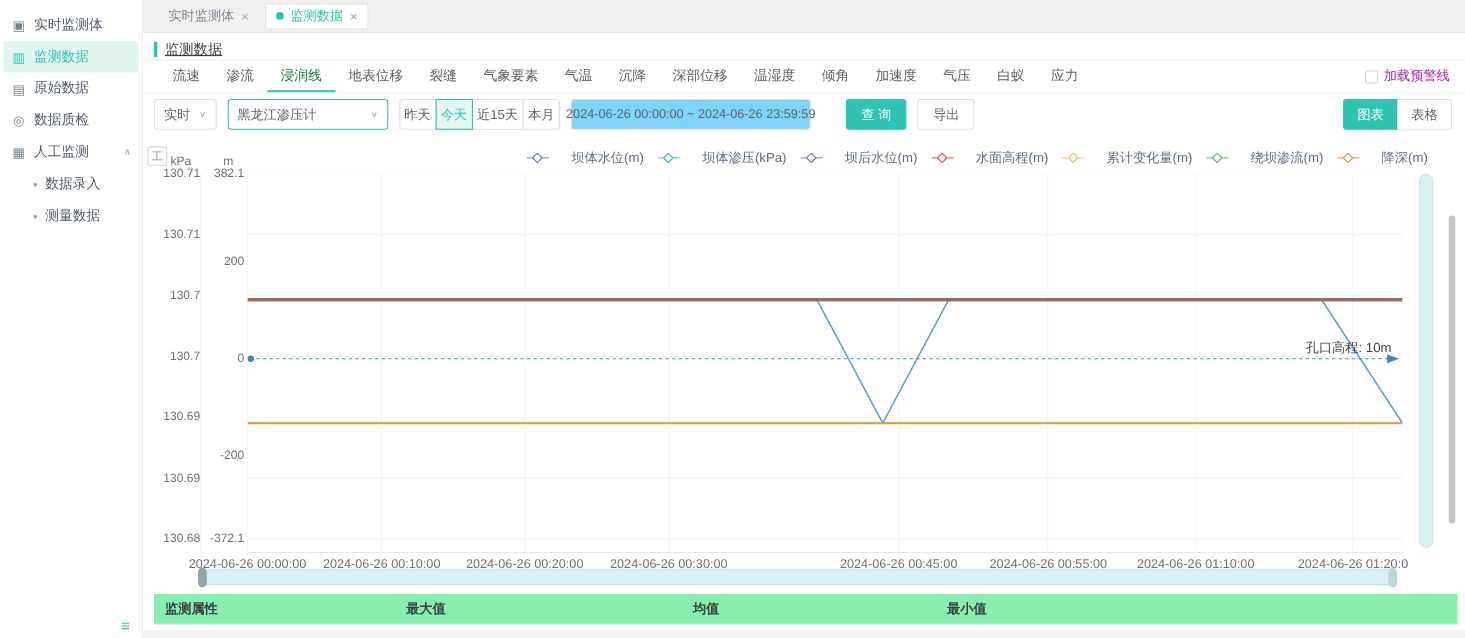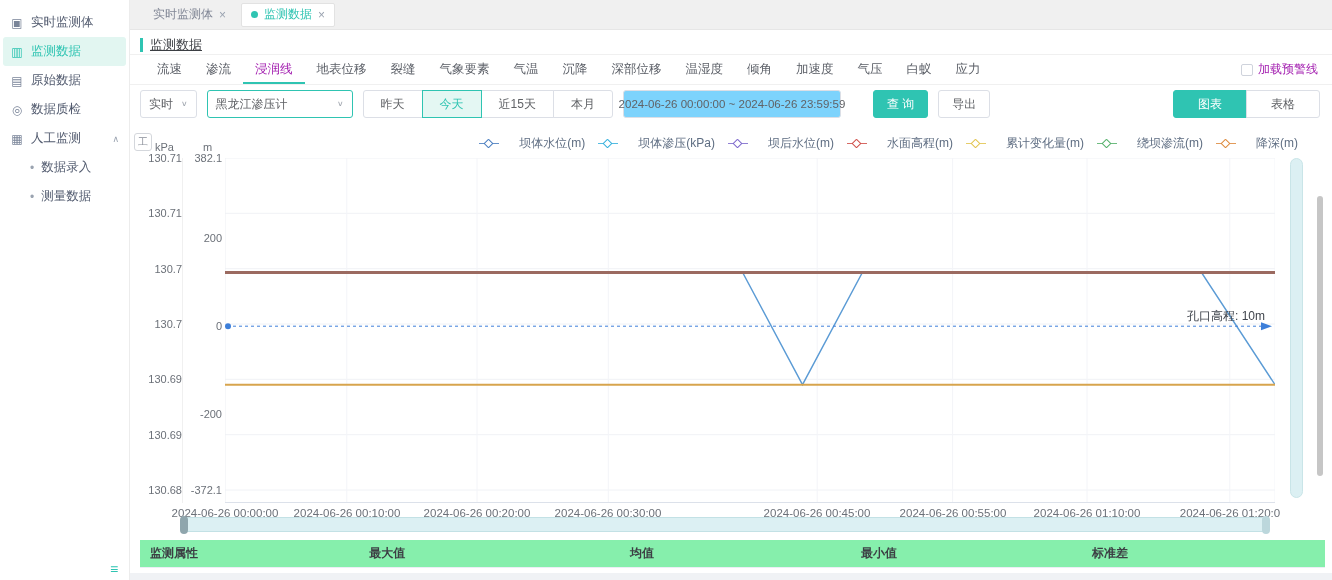--- a/index.html
+++ b/index.html
@@ -28,41 +28,41 @@
 
   
   .title-row{position:absolute;left:140px;top:36px;display:flex;align-items:center;gap:7px}
   .title-bar{width:3px;height:14px;background:#2fc4b2}
   .page-title{font-size:13px;color:#3c3f44;text-decoration:underline;cursor:pointer}
   .divider1{position:absolute;left:130px;top:54px;width:1202px;height:1px;background:#f0f0f0}
 
   
   .type-tabs{position:absolute;left:145px;top:56px;height:28px;display:flex;align-items:center}
   .ftab{padding:0 12px;font-size:12.5px;color:#5a5e66;height:28px;line-height:26px;cursor:pointer}
-  .ftab.active{color:#a21caf;border-bottom:2px solid #2fc4b2}
+  .ftab.active{color:#15803d;border-bottom:2px solid #2fc4b2}
   .divider2{position:absolute;left:130px;top:84px;width:1202px;height:1px;background:#f0f0f0}
   .warn-check{position:absolute;right:14px;top:61px;display:flex;align-items:center;gap:5px;font-size:12px;color:#a21caf;cursor:pointer}
   .warn-check .box{width:12px;height:12px;border:1px solid #cfd3dc;border-radius:2px;background:#fff}
 
   
   .filter-row{position:absolute;left:140px;top:90px;display:flex;align-items:center;gap:10px}
   .sel{height:28px;border:1px solid #dcdfe6;border-radius:3px;background:#fff;display:flex;align-items:center;gap:8px;padding:0 8px;font-size:12px;color:#606266;cursor:pointer}
   .sel .arr{font-size:9px;color:#a0a6af;transform:scaleY(.8)}
   .sel.teal{border-color:#2fc4b2;width:146px;justify-content:space-between}
   .btn-group{display:flex}
-  .qbtn{height:28px;padding:0 17px;border:1px solid #dcdfe6;background:#fff;font-size:12px;color:#606266;cursor:pointer;margin-left:-1px;display:flex;align-items:center}
+  .qbtn{height:28px;padding:0 4px;border:1px solid #dcdfe6;background:#fff;font-size:12px;color:#606266;cursor:pointer;margin-left:-1px;display:flex;align-items:center}
   .qbtn:first-child{border-radius:3px 0 0 3px;margin-left:0}
   .qbtn:last-child{border-radius:0 3px 3px 0}
   .qbtn.active{background:#e4f7f3;border-color:#2fc4b2;color:#2fc4b2;position:relative;z-index:2}
   .date-input{height:28px;width:218px;border:1px solid #dcdfe6;border-radius:3px;background:#7dd3fc;font-size:11.5px;color:#606266;display:flex;align-items:center;justify-content:center;cursor:text;white-space:nowrap}
   .btn{height:28px;padding:4px 13px;border-radius:3px;font-size:12px;display:flex;align-items:center;cursor:pointer}
   .btn.primary{background:#2fc4b2;color:#fff;border:1px solid #2fc4b2}
   .btn.plain{background:#fff;color:#606266;border:1px solid #dcdfe6}
   .view-toggle{position:absolute;right:12px;top:90px;display:flex}
-  .vbtn{height:28px;padding:0 24px;font-size:12px;display:flex;align-items:center;cursor:pointer;border:1px solid #dcdfe6;background:#fff;color:#606266}
+  .vbtn{height:28px;padding:0 12px;font-size:12px;display:flex;align-items:center;cursor:pointer;border:1px solid #dcdfe6;background:#fff;color:#606266}
   .vbtn:first-child{border-radius:3px 0 0 3px}
   .vbtn:last-child{border-radius:0 3px 3px 0;margin-left:-1px}
   .vbtn.active{background:#2fc4b2;border-color:#2fc4b2;color:#fff}
 
   
   .toolbox{position:absolute;left:134px;top:133px;width:18px;height:18px;border:1px solid #d4d7dc;border-radius:3px;display:flex;align-items:center;justify-content:center;font-size:10px;color:#8a8f99;cursor:pointer;background:#fff}
   .legend{position:absolute;left:400px;right:34px;top:135px;display:flex;justify-content:flex-end;gap:13px;align-items:center}
   .lg-item{display:inline-flex;align-items:center;gap:20px;cursor:pointer}
   .lg-mark{position:relative;width:20px;height:11px;display:inline-block}
   .lg-mark .ln{position:absolute;left:0;right:0;top:4.5px;height:1.6px;background:currentColor;opacity:.85}
@@ -302,16 +302,15 @@
     <span class="hdl-r"></span>
   </div>
   <div class="dz-v"></div>
   <div class="scrollbar"></div>
 
   <div class="sum-table">
       <div class="th">监测属性</div>
       <div class="th">最大值</div>
       <div class="th">均值</div>
       <div class="th">最小值</div>
-      <div class="th">标准差</div>
     </div>
   <div class="bottom-strip"></div>
 </div>
 
 </body></html>

